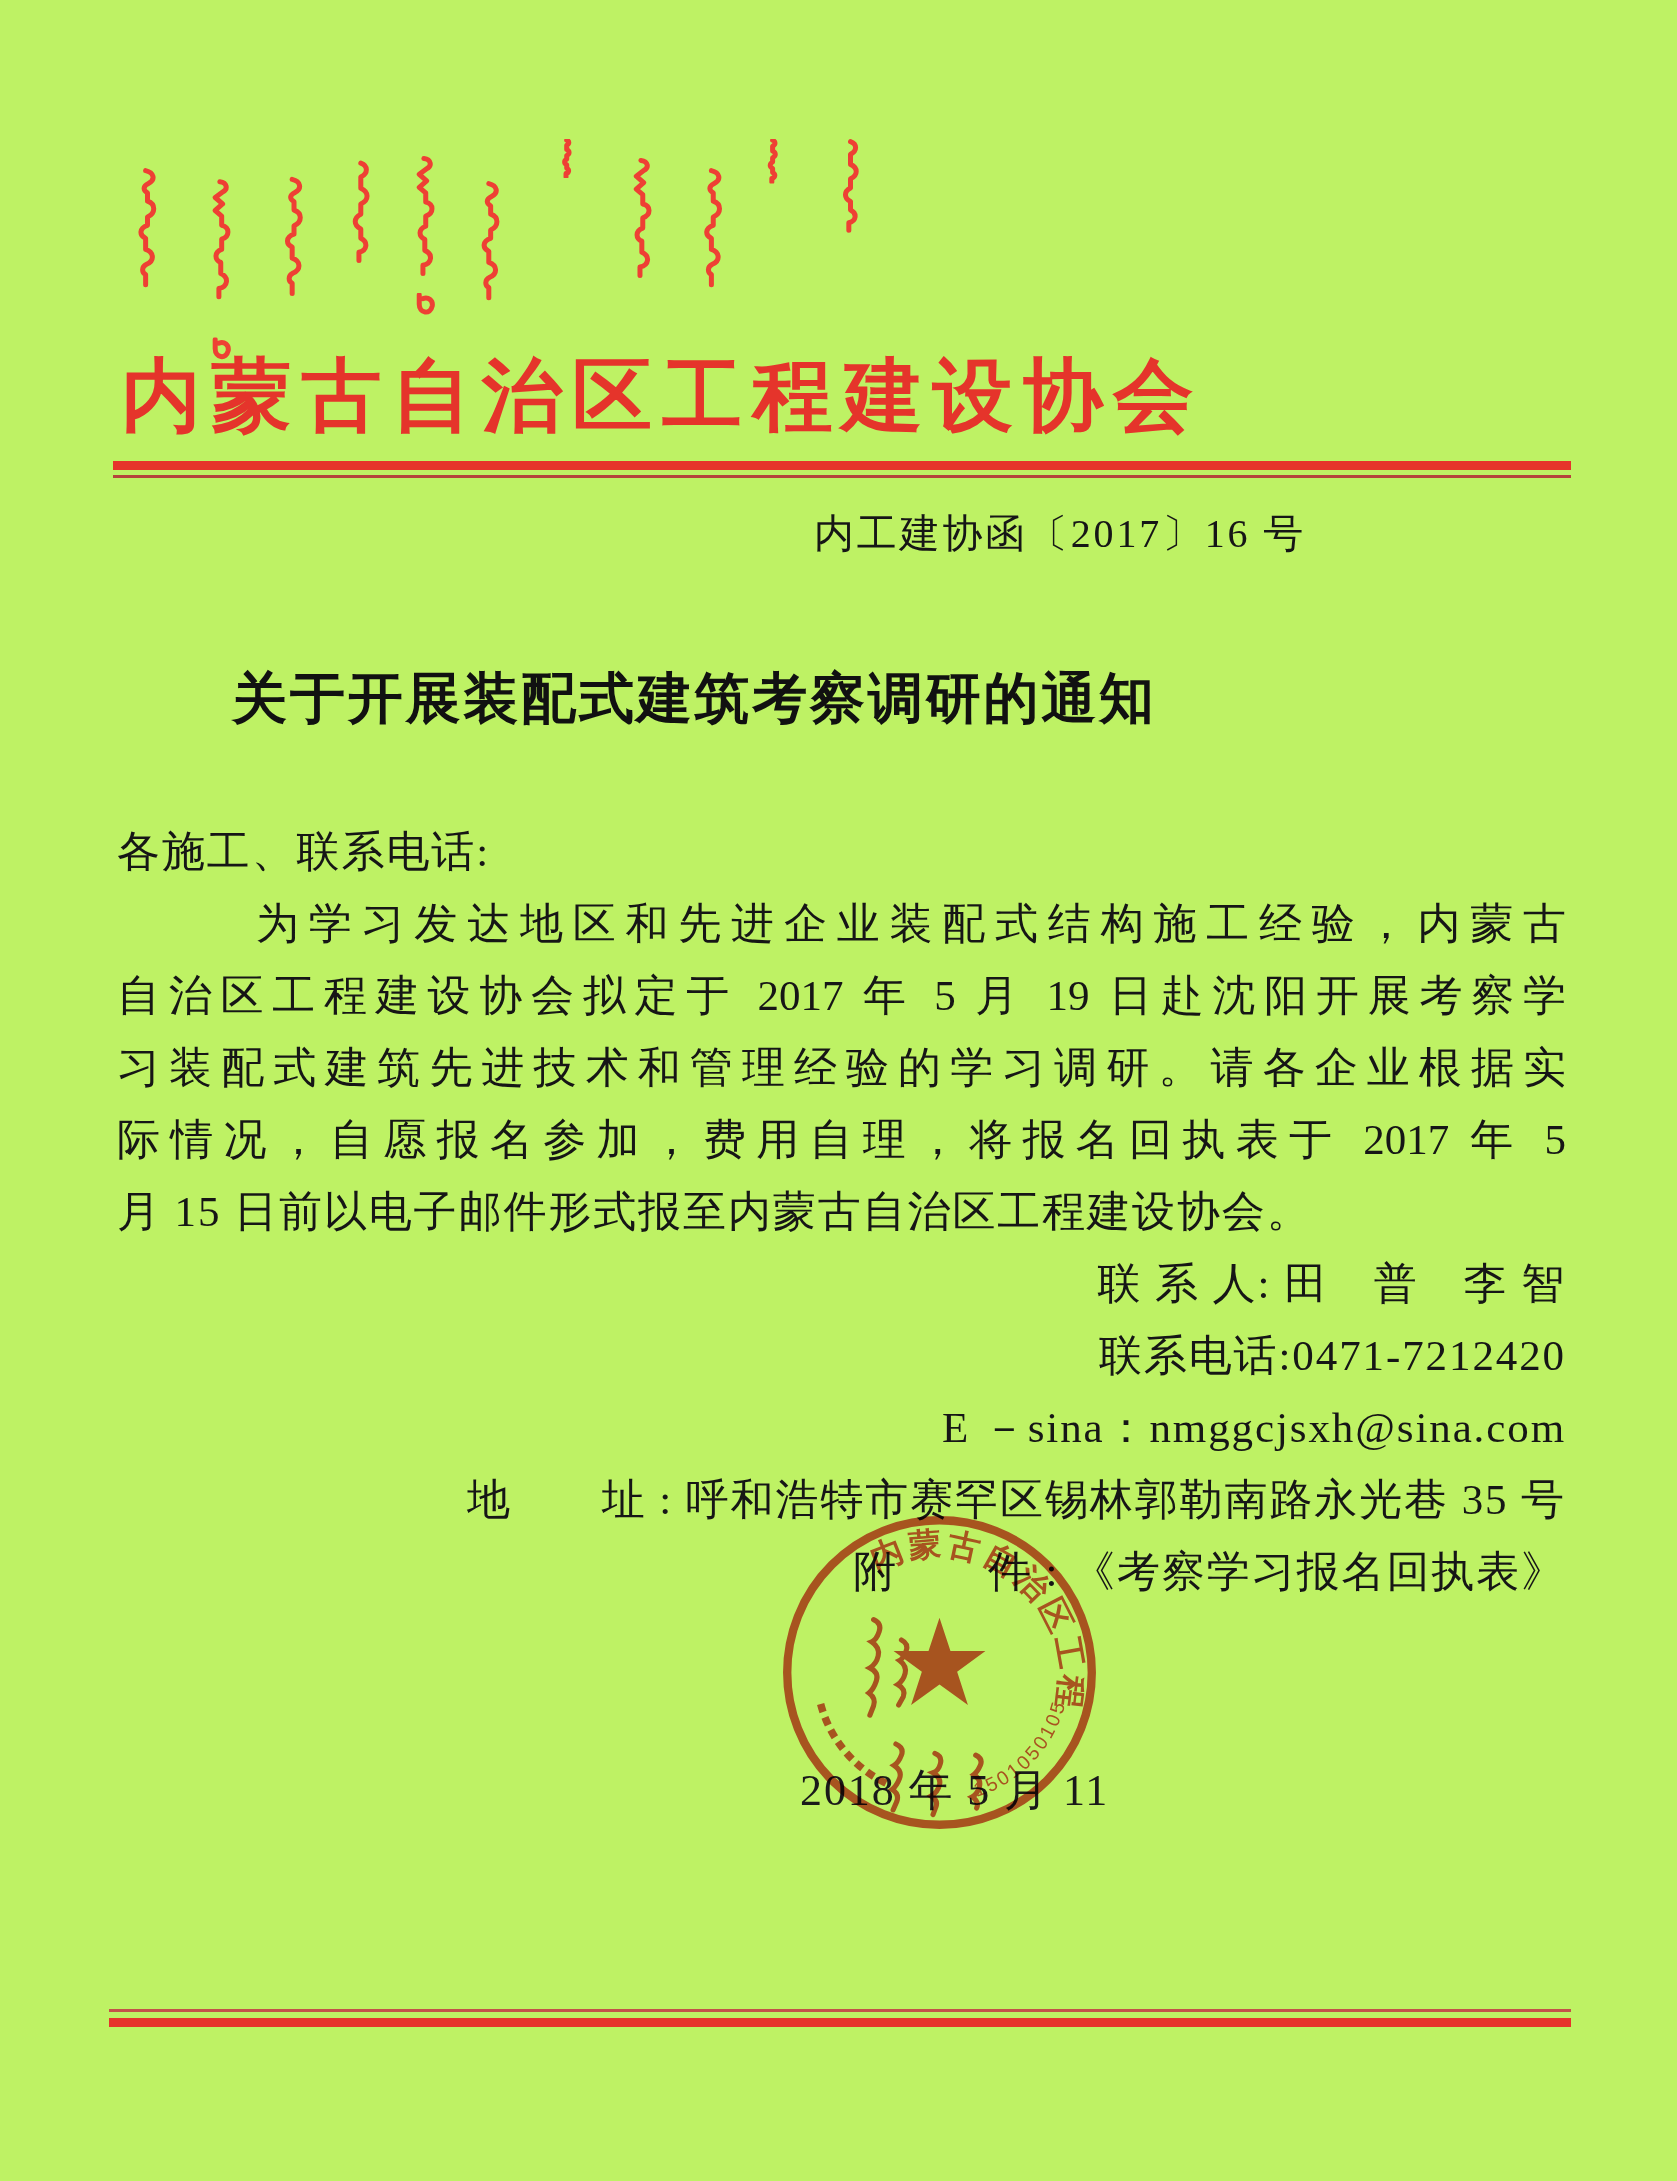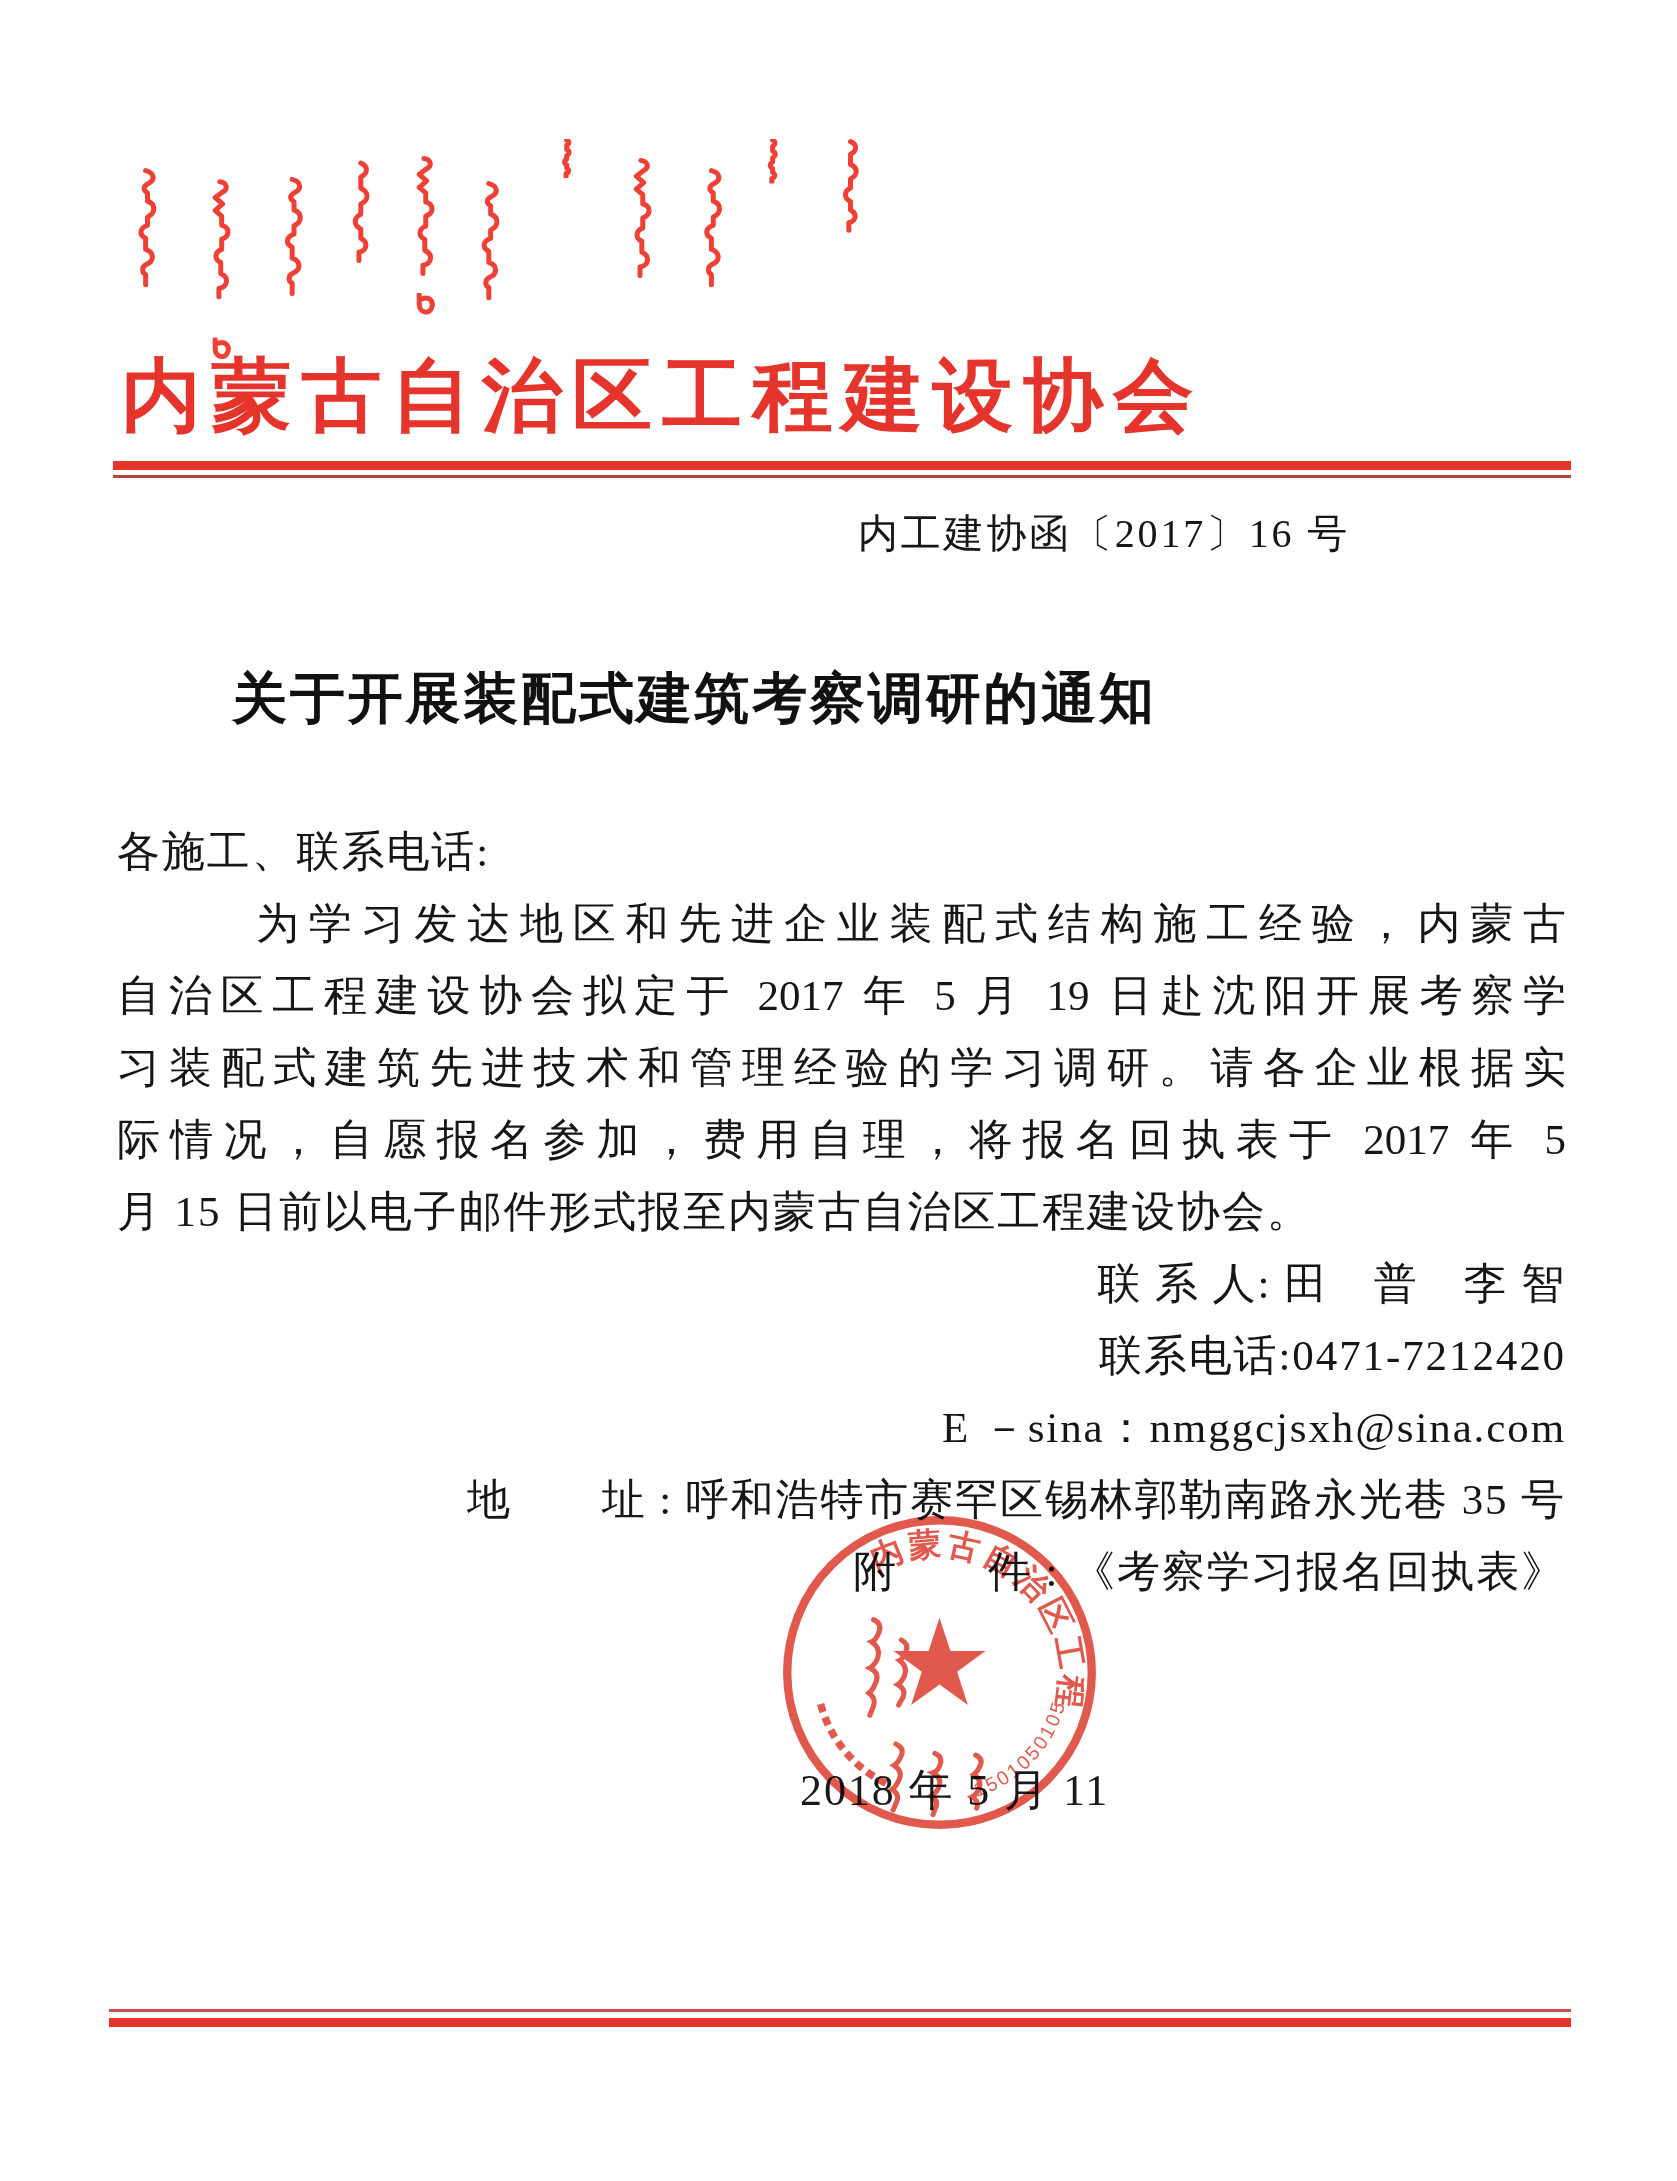--- a/index.html
+++ b/index.html
@@ -1,40 +1,40 @@
 <!DOCTYPE html>
 <html style="font-size:15px"><head>
 <meta charset="utf-8">
 <style>
   html,body{margin:0;padding:0;background:#e9e9e7;}
   .page{
     position:relative;
     width:1677px;height:2182px;
     margin:0 auto;
-    background:#ffffff;
+    background:#bef264;
     overflow:hidden;
     font-family:"Liberation Serif","DejaVu Serif",serif;
     color:#161616;
   }
   
   .mongolian-header{position:absolute;left:128px;top:139px;width:742px;height:232px;}
   .assoc-name{
     position:absolute;left:121px;top:356px;width:1095px;
     font-size:80px;font-weight:bold;color:#e5342b;
     letter-spacing:10.2px;white-space:nowrap;line-height:1;
   }
   .rule{position:absolute;}
   .rule-top-thick{left:113px;top:461px;width:1458px;height:9.3px;background:#e6342b;}
   .rule-top-thin{left:113px;top:475px;width:1458px;height:2.8px;background:#b5443c;}
   .rule-bottom-thin{left:109px;top:2009px;width:1462px;height:2.8px;background:#c45249;}
   .rule-bottom-thick{left:109px;top:2018px;width:1462px;height:9.3px;background:#e6342b;}
 
   .doc-number{
     position:absolute;left:814px;top:506px;
-    font-size:40px;letter-spacing:2.8px;white-space:nowrap;margin-left:44px;
+    font-size:40px;letter-spacing:2.8px;white-space:nowrap;
   }
 
   .notice-title{
     position:absolute;left:117px;top:662px;width:1449px;
     text-align:center;transform:translateX(-147px);
     font-size:55px;font-weight:bold;letter-spacing:2.8px;color:#111;
     white-space:nowrap;
   }
 
   

